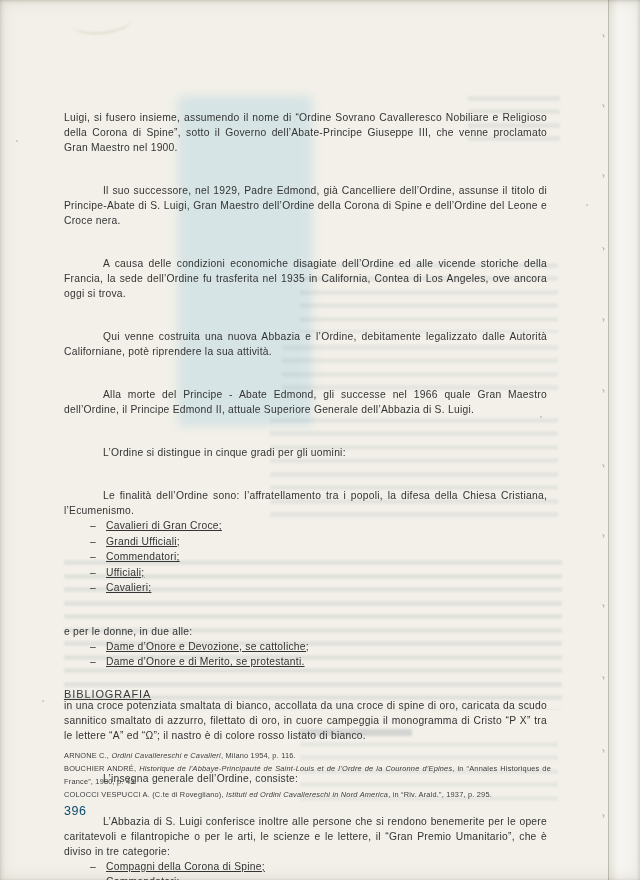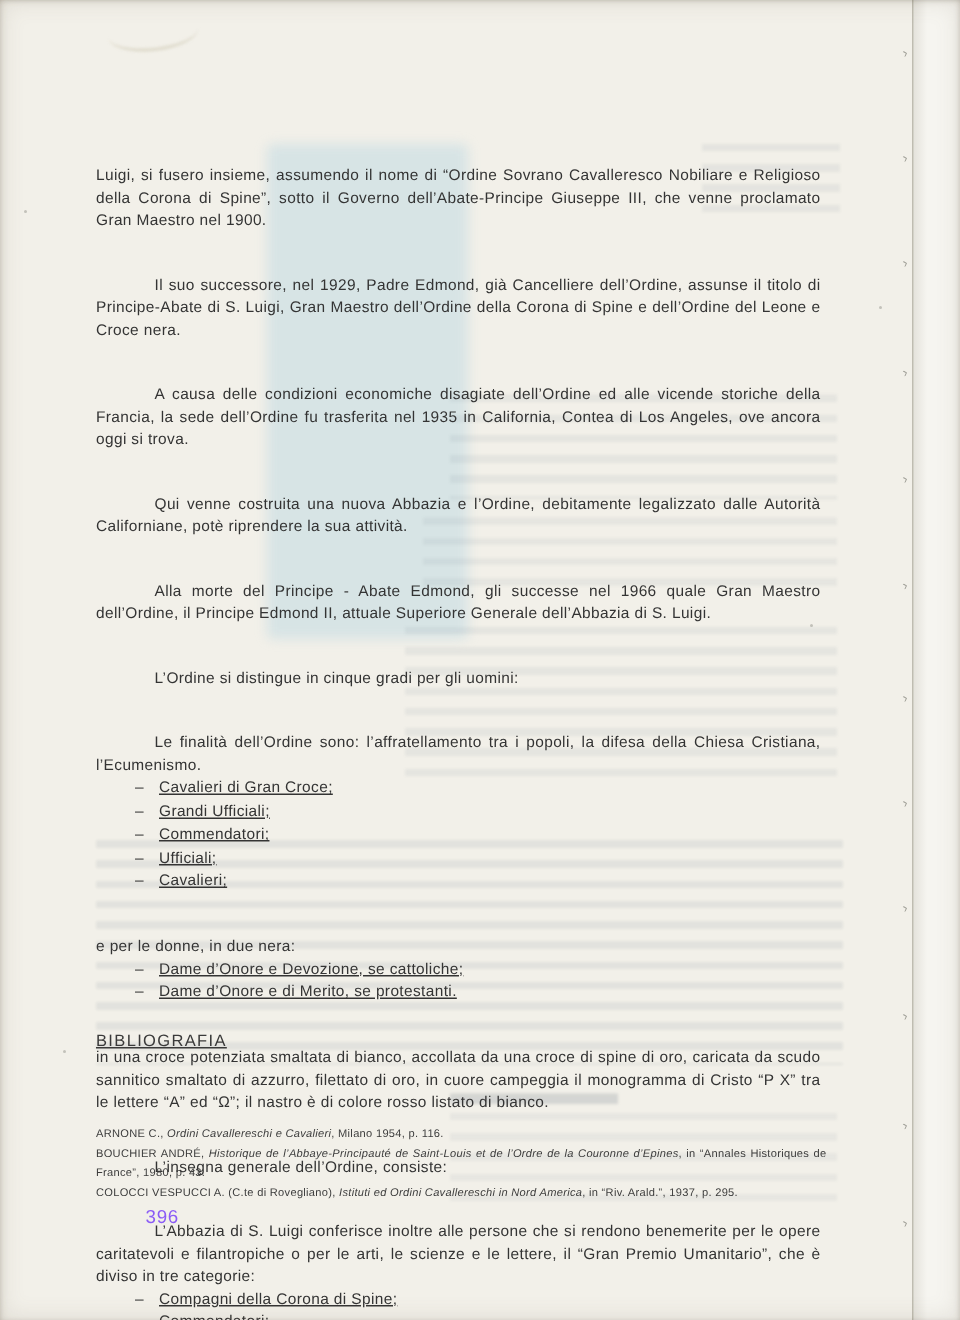--- a/index.html
+++ b/index.html
@@ -111,22 +111,21 @@
     text-align: justify;
   }
   .biblio-entry { margin: 0; }
   .biblio-entry i { font-style: italic; }
 
   .pagenum {
     position: absolute;
     left: 64px; top: 804px;
     font-size: 12.5px;
     letter-spacing: .5px;
-    color: #8b5cf6;
-    margin-left: 33px;
+    color: #0c4a6e;
   }
 
   .speck { position: absolute; width: 2px; height: 2px; border-radius: 50%; background: rgba(110,110,100,.35); }
 </style>
 </head>
 <body>
 
 <div class="page">
 
   <div class="blue-tint"></div>
@@ -183,21 +182,21 @@
         <span class="li-text">Commendatori;</span>
       </div>
       <div class="list-row">
         <span class="dash">–</span>
         <span class="li-text">Ufficiali;</span>
       </div>
       <div class="list-row">
         <span class="dash">–</span>
         <span class="li-text">Cavalieri;</span>
       </div>
-      <div class="para plain">e per le donne, in due nera:</div>
+      <div class="para plain">e per le donne, in due alle:</div>
       <div class="list-row">
         <span class="dash">–</span>
         <span class="li-text">Dame d’Onore e Devozione, se cattoliche;</span>
       </div>
       <div class="list-row">
         <span class="dash">–</span>
         <span class="li-text">Dame d’Onore e di Merito, se protestanti.</span>
       </div>
       <div class="para plain">in una croce potenziata smaltata di bianco, accollata da una croce di spine di oro, caricata da scudo sannitico smaltato di azzurro, filettato di oro, in cuore campeggia il monogramma di Cristo “P X” tra le lettere “A” ed “Ω”; il nastro è di colore rosso listato di bianco.</div>
       <div class="para indent">L’insegna generale dell’Ordine, consiste:</div>

